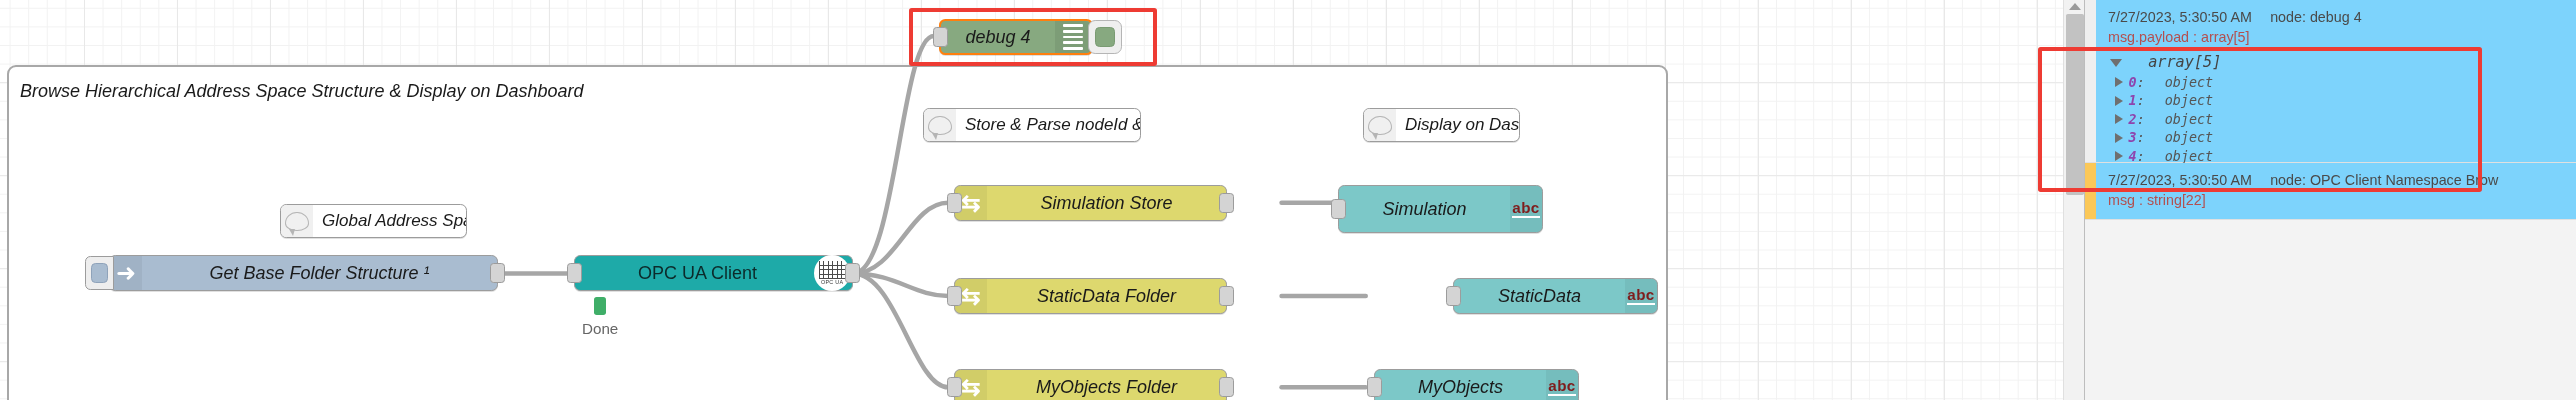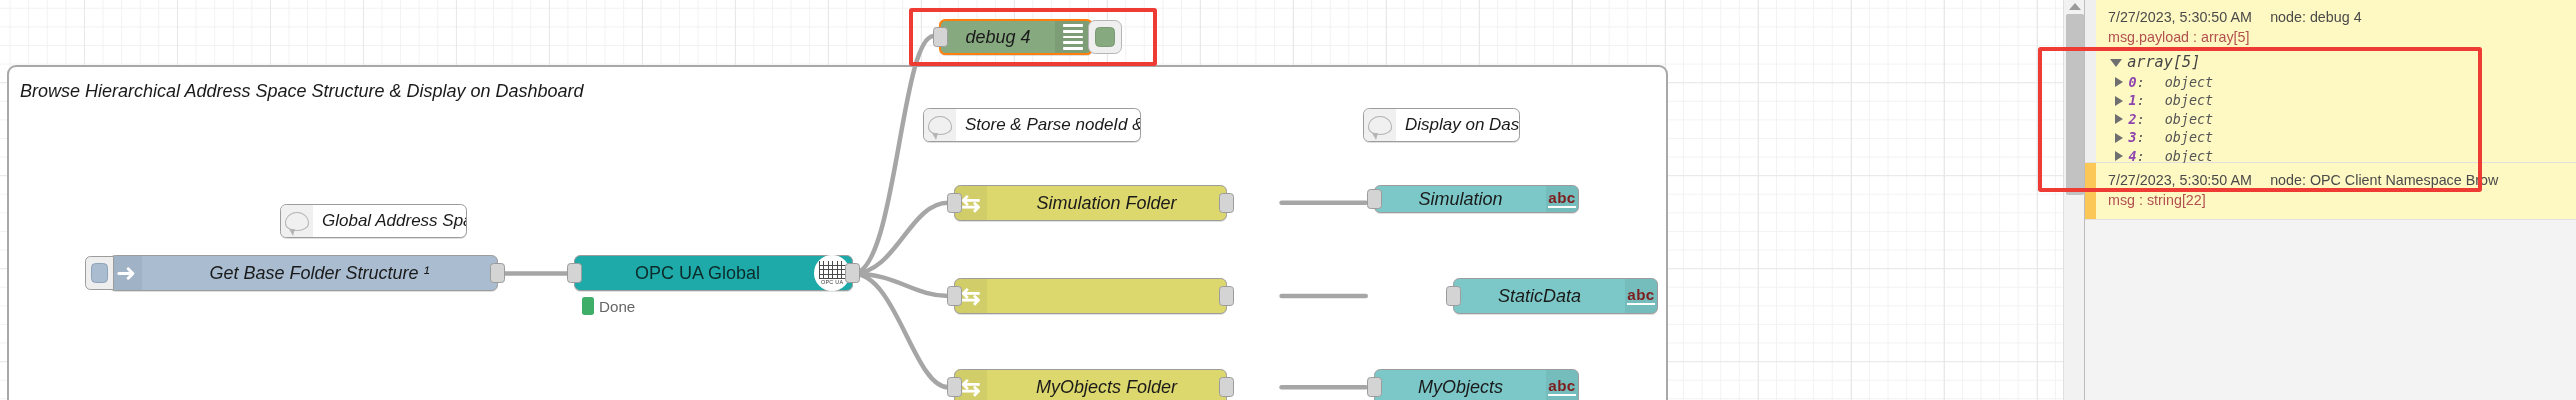--- a/index.html
+++ b/index.html
@@ -75,21 +75,21 @@
   
   .node.debug{background:#87a980;}
   
   .node.comment{background:#ffffff;font-size:17px;}
   .node.comment .icon-box{background:#f0f0f0;}
 
   .node.selected{border:2.7px solid #ff7f0e;}
 
   .status{
     position:absolute;display:flex;align-items:center;gap:5.4px;
-    font-size:15.2px;color:#666;font-style:normal;
+    font-size:15.2px;color:#666;font-style:normal;flex-direction:column;
   }
   .status .dot{width:11.6px;height:18px;border-radius:2.7px;background:#3fae68;}
 
   
   .dbg-bars{width:36px;align-self:stretch;display:flex;flex-direction:column;
     justify-content:center;align-items:center;gap:3.1px;
     background:rgba(0,0,0,.07);border-radius:0 5.4px 5.4px 0;}
   .dbg-bars span{display:block;width:20px;height:2.7px;background:#fff;border-radius:0.9px;}
   .dbg-toggle{
     position:absolute;right:-30.5px;top:50%;transform:translateY(-50%);
@@ -132,31 +132,31 @@
 
   
   #vscroll{position:absolute;left:2063px;top:0;width:21.5px;height:401px;background:#f2f2f2;border-left:0.9px solid #e0e0e0;}
   #vscroll .arrow{position:absolute;left:0;top:0;width:21.5px;height:12.5px;display:flex;align-items:center;justify-content:center;}
   #vscroll .arrow b{display:block;width:0;height:0;border-left:6.3px solid transparent;border-right:6.3px solid transparent;border-bottom:7.2px solid #9b9b9b;}
   #vscroll .thumb{position:absolute;left:1.8px;top:14.3px;width:18px;height:181px;background:#c2c2c2;border-radius:1.8px;}
 
   
   #sidebar{position:absolute;left:2084px;top:0;width:492px;height:401px;background:#f3f3f3;
     border-left:0.9px solid #bdbdbd;overflow:hidden;}
-  .dmsg{position:relative;background:#fef9c3;border-bottom:0.9px solid #e0e0e0;
+  .dmsg{position:relative;background:#7dd3fc;border-bottom:0.9px solid #e0e0e0;
         padding:9px 12.5px 10.8px 23px;}
   .dmsg .bar{position:absolute;left:0;top:0;bottom:0;width:10.8px;background:#efefef;}
   .dmsg.warnbar .bar{background:#fbc858;}
   .dmeta{font-size:14.3px;color:#4a4a4a;white-space:nowrap;}
   .dmeta .nodename{margin-left:14.3px;}
   .dprop{font-size:14.3px;color:#b35050;margin-top:4px;white-space:nowrap;}
   .dtree{margin-top:8px;}
   .drow{display:flex;align-items:center;font-family:"DejaVu Sans Mono",monospace;
         font-size:13.4px;font-style:italic;color:#555;margin:3.6px 0 3.6px 7.2px;white-space:nowrap;}
-  .drow.root{margin-left:1.8px;}
+  .drow.root{margin-left:1.8px;gap:21px;}
   .caret{display:inline-block;width:0;height:0;margin-right:5.4px;
     border-top:5.4px solid transparent;border-bottom:5.4px solid transparent;border-left:8px solid #6f6f6f;}
   .caret.open{border-left:6.3px solid transparent;border-right:6.3px solid transparent;
     border-top:8px solid #6f6f6f;border-bottom:0;margin-bottom:-1.8px;}
   .didx{color:#8e44ad;font-weight:bold;font-style:italic;}
   .dtype{color:#555;font-style:italic;margin-left:20px;}
   .rootlabel{font-style:italic;color:#444;font-size:15.2px;}
 </style>
 </head>
 <body>
@@ -231,59 +231,60 @@
         </span>
       <span class="icon-box">
           <span class="arrowglyph">➜</span>
         </span>
       <span class="lbl">Get Base Folder Structure ¹</span>
       <span class="port out"></span>
     </div>
 
     <div class="node opcua" style="left:574px;top:255px;width:279px;height:36px;color:#0c2b2b;">
       <span class="port in"></span>
-      <span class="lbl" style="font-style:normal;padding-right:41px;">OPC UA Global</span>
+      <span class="lbl" style="font-style:normal;padding-right:41px;">OPC UA Client</span>
       <span class="opcua-badge">
         <span class="mesh"></span>
           <span class="cap">OPC UA</span>
       </span>
       <span class="port out"></span>
     </div>
     <div class="status" style="left:582px;top:297px;">
       <span class="dot"></span>
       <span>Done</span>
     </div>
 
     <div class="node fn" style="left:954px;top:185px;width:273px;height:36px;">
       <span class="port in"></span>
       <span class="icon-box">
           <span class="fnglyph">⇆</span>
         </span>
-      <span class="lbl">Simulation Folder</span>
+      <span class="lbl">Simulation Store</span>
       <span class="port out"></span>
     </div>
 
     <div class="node fn" style="left:954px;top:278px;width:273px;height:36px;">
       <span class="port in"></span>
       <span class="icon-box">
           <span class="fnglyph">⇆</span>
         </span>
+      <span class="lbl">StaticData Folder</span>
       <span class="port out"></span>
     </div>
 
     <div class="node fn" style="left:954px;top:369px;width:273px;height:36px;">
       <span class="port in"></span>
       <span class="icon-box">
           <span class="fnglyph">⇆</span>
         </span>
       <span class="lbl">MyObjects Folder</span>
       <span class="port out"></span>
     </div>
 
-    <div class="node dash" style="left:1374px;top:185px;width:205px;height:28px;">
+    <div class="node dash" style="left:1338px;top:185px;width:205px;height:48px;">
       <span class="port in"></span>
       <span class="lbl">Simulation</span>
       <span class="icon-box right">
           <span class="abc">abc</span>
         </span>
     </div>
 
     <div class="node dash" style="left:1453px;top:278px;width:205px;height:36px;">
       <span class="port in"></span>
       <span class="lbl">StaticData</span>

